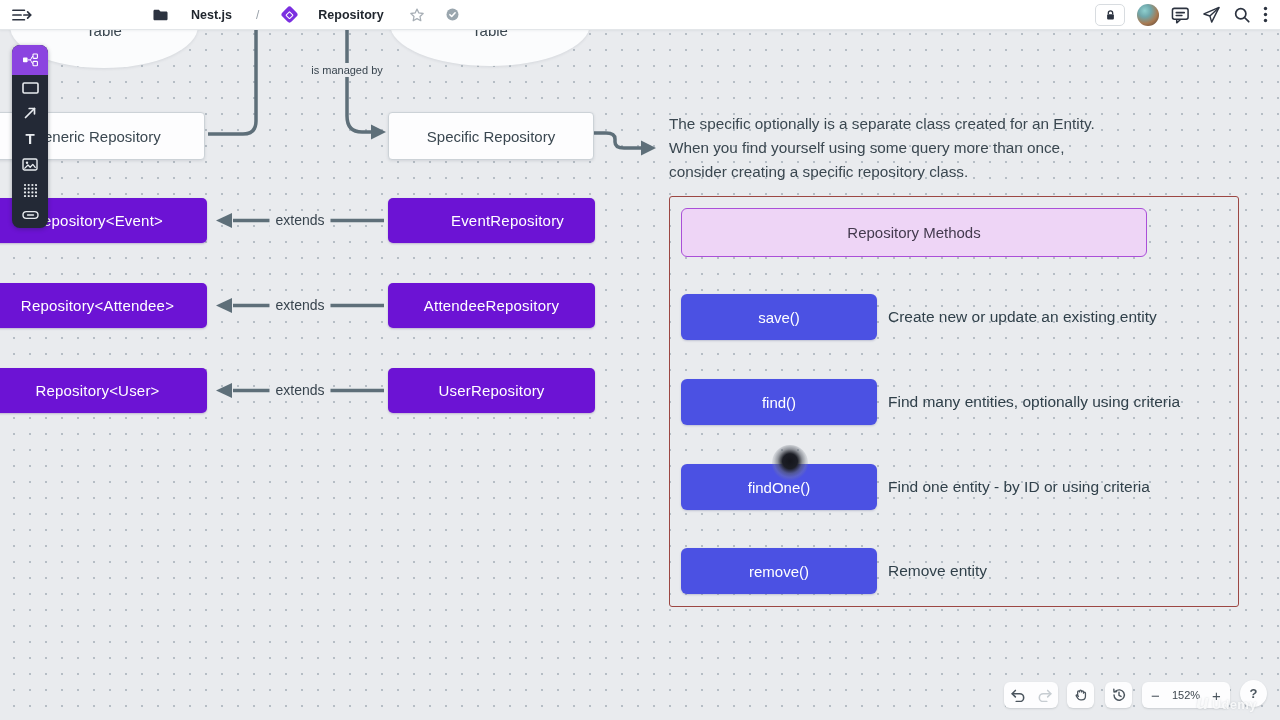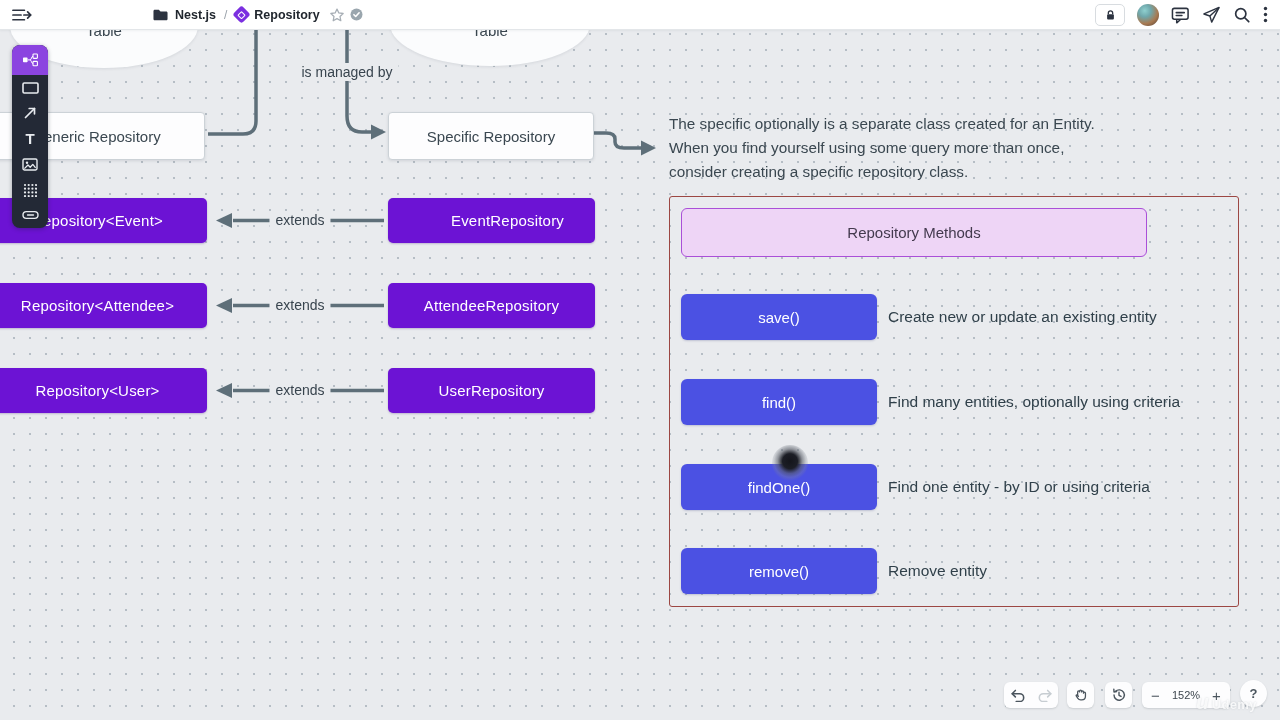--- a/index.html
+++ b/index.html
@@ -57,21 +57,21 @@
     background:radial-gradient(circle at 50% 45%, #14151b 0%, #1c1e26 28%, rgba(85,90,100,.6) 46%, rgba(128,134,144,.3) 60%, rgba(150,156,166,0) 74%);
   }
 
   
   .topbar {
     position:absolute; top:0; left:0; width:1280px; height:30px; z-index:40;
     background:#ffffff; border-bottom:1px solid #e3e6e9; box-shadow:0 1px 2px rgba(40,52,64,.06);
     display:flex; align-items:center;
   }
   .tb-icon-btn { display:flex; align-items:center; justify-content:center; cursor:pointer; color:#2c3340; }
-  .crumb { display:flex; align-items:center; gap:6px; margin-left:120px; }
+  .crumb { display:flex; align-items:center; gap:22px; margin-left:120px; }
   .crumb .name { font-size:12.5px; font-weight:bold; color:#20262e; }
   .crumb .sep { font-size:12px; color:#9aa2aa; margin:0 2px; }
   .diamond { width:13px; height:13px; transform:rotate(45deg); background:#7b2fe0; border-radius:3px; position:relative; }
   .diamond span { position:absolute; inset:3.5px; border:1.5px solid #fff; border-radius:1px; }
   .tb-right { margin-left:auto; display:flex; align-items:center; gap:12px; padding-right:12px; }
   .lock-btn { width:30px; height:22px; border:1px solid #d8dce0; border-radius:5px; background:#fff; display:flex; align-items:center; justify-content:center; }
   .avatar { width:22px; height:22px; border-radius:50%;
     background:radial-gradient(circle at 35% 30%, #8fd0cf 0%, #6fa7ab 30%, #a87a52 62%, #4a3a31 100%); }
 
   
@@ -129,21 +129,21 @@
     </g>
     <g fill="#5e6f79" stroke="none">
       <polygon points="386,132 371,124.5 371,139.5"></polygon>
       <polygon points="216,220.5 232,213 232,228"></polygon>
       <polygon points="216,305.5 232,298 232,313"></polygon>
       <polygon points="216,390.5 232,383 232,398"></polygon>
       <polygon points="656,148 641,140.5 641,155.5"></polygon>
     </g>
   </svg>
 
-  <div class="flow-label" style="left:347px; top:63px; transform:translateX(-50%); font-size:14px;">is managed by</div>
+  <div class="flow-label" style="left:347px; top:63px; transform:translateX(-50%); font-size:11px;">is managed by</div>
   <div class="flow-label" style="left:300px; top:211px; transform:translateX(-50%);">extends</div>
   <div class="flow-label" style="left:300px; top:296px; transform:translateX(-50%);">extends</div>
   <div class="flow-label" style="left:300px; top:381px; transform:translateX(-50%);">extends</div>
 
   <div class="white-node" style="left:-12px; top:112px; width:217px; height:48px;">
     <span>Generic Repository</span>
   </div>
   <div class="white-node" style="left:388px; top:112px; width:206px; height:48px;">
     <span>Specific Repository</span>
   </div>

